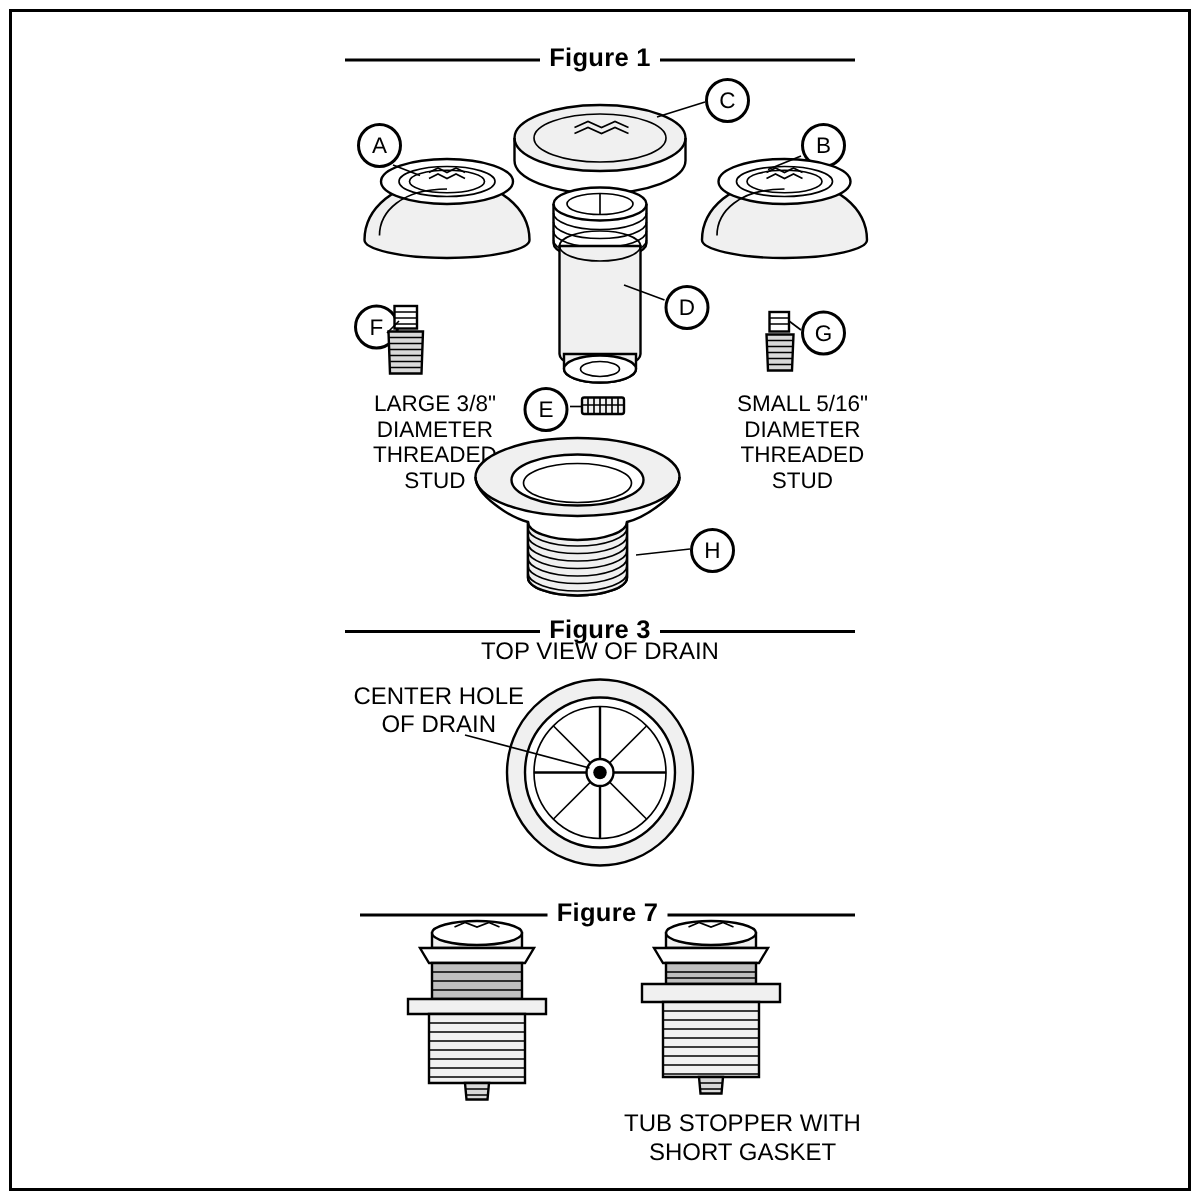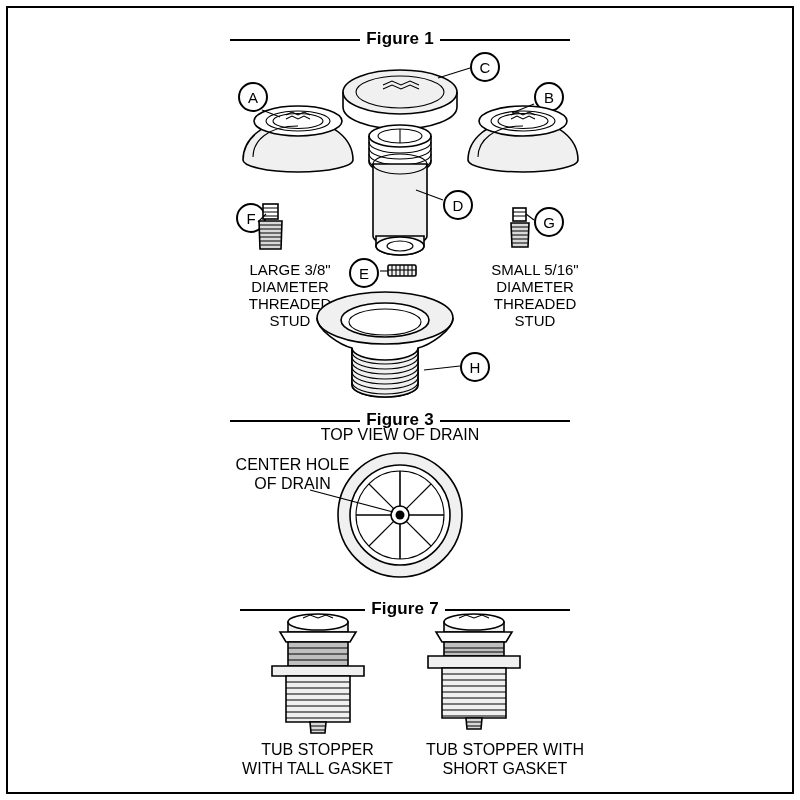--- a/index.html
+++ b/index.html
@@ -99,23 +99,21 @@
 
   <div class="caption" style="left:215px; top:261px; width:150px; font-size:15px; line-height:17px;">LARGE 3/8"
 DIAMETER
 THREADED
 STUD</div>
   <div class="caption" style="left:455px; top:261px; width:160px; font-size:15px; line-height:17px;">SMALL 5/16"
 DIAMETER
 THREADED
 STUD</div>
 
-  <div class="caption" style="left:230px; top:740px; width:175px; font-size:16px; line-height:19px;">TUB STOPPER
-WITH TALL GASKET</div>
-  <div class="caption" style="left:415px; top:740px; width:180px; font-size:16px; line-height:19px;">TUB STOPPER WITH
+  <div class="caption" style="left:405px; top:740px; width:180px; font-size:16px; line-height:19px;">TUB STOPPER WITH
 SHORT GASKET</div>
 
   <div class="callout" style="left:238px; top:82px;">A</div>
   <div class="callout" style="left:534px; top:82px;">B</div>
   <div class="callout" style="left:470px; top:52px;">C</div>
   <div class="callout" style="left:443px; top:190px;">D</div>
   <div class="callout" style="left:349px; top:258px;">E</div>
   <div class="callout" style="left:236px; top:203px;">F</div>
   <div class="callout" style="left:534px; top:207px;">G</div>
   <div class="callout" style="left:460px; top:352px;">H</div>

